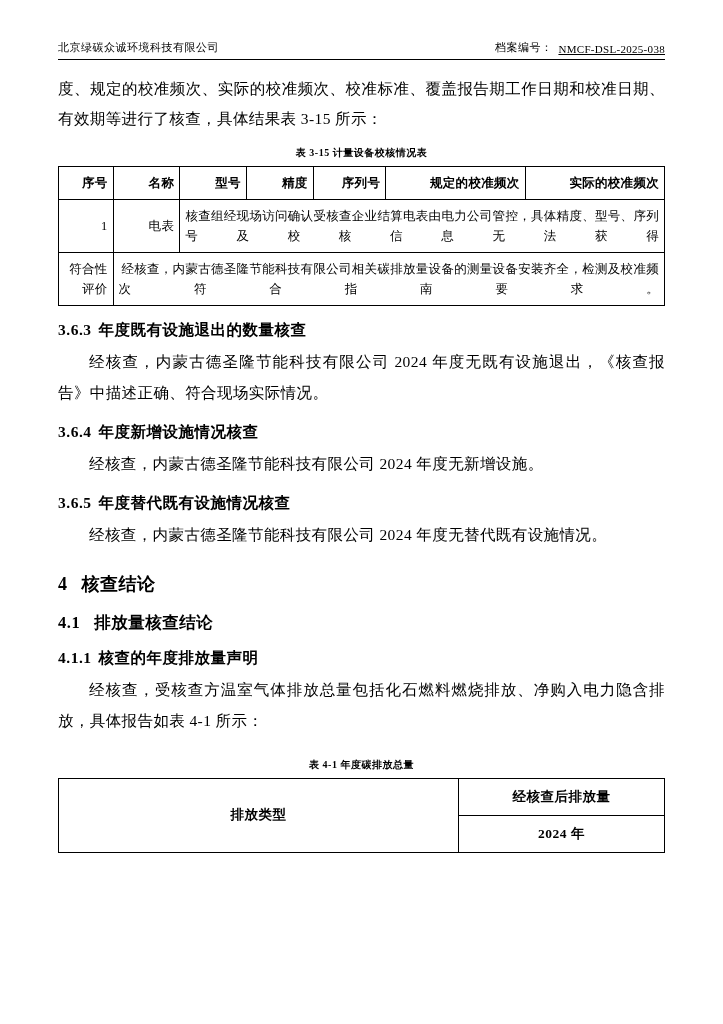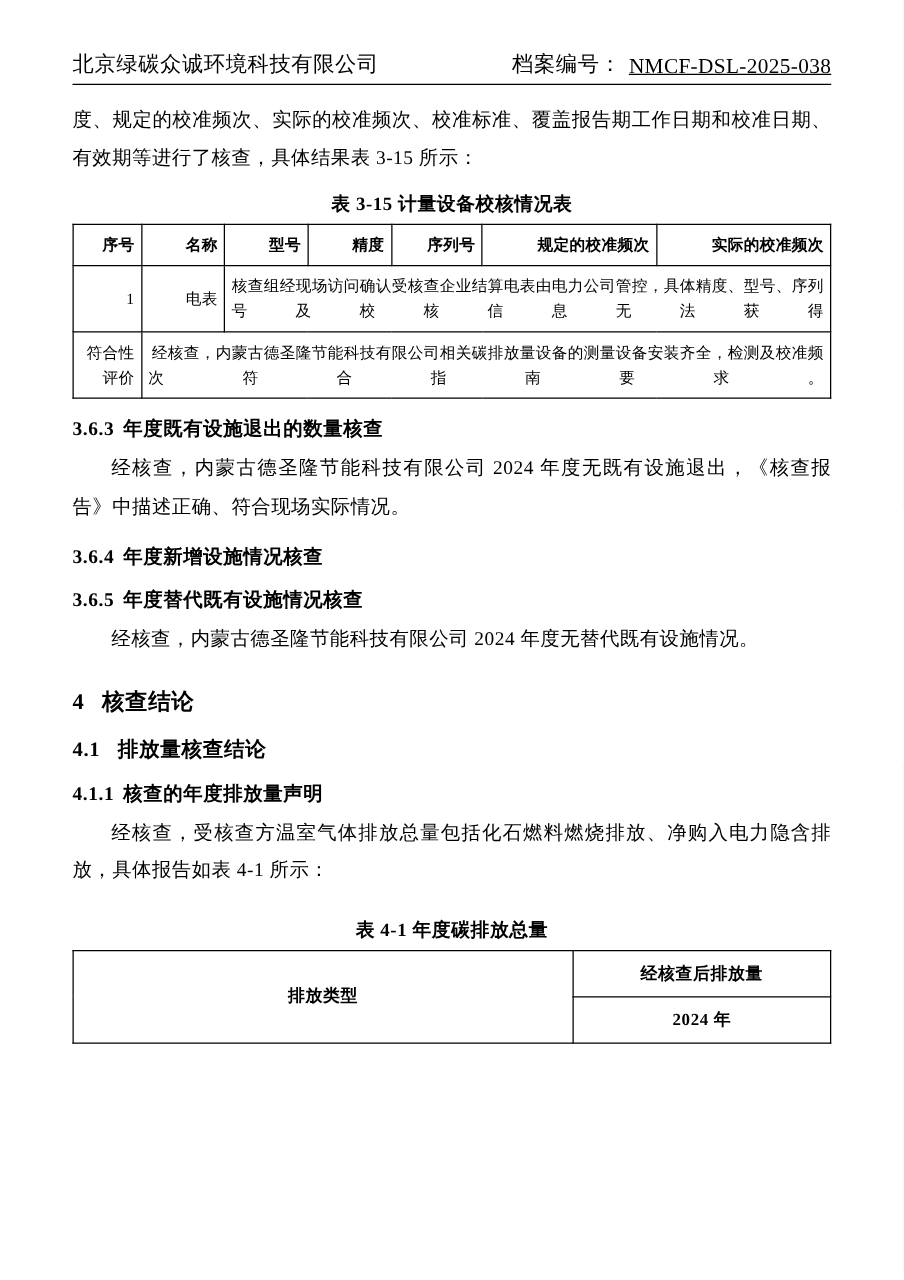--- a/index.html
+++ b/index.html
@@ -18,21 +18,21 @@
     font-family: "Liberation Serif", "DejaVu Serif", serif;
     color: #000;
     overflow: hidden;
   }
 
   
   .doc-header {
     display: flex;
     justify-content: space-between;
     align-items: flex-end;
-    font-size: 17px;
+    font-size: 11px;
     padding-bottom: 4px;
     border-bottom: 1px solid #000;
     letter-spacing: 0.5px;
   }
   .doc-header .left {
     white-space: nowrap;
   }
   .doc-header .right {
     white-space: nowrap;
     display: flex;
@@ -51,21 +51,21 @@
     line-height: 1.95;
     text-align: justify;
     margin: 0;
     letter-spacing: 0.4px;
   }
   .para.indent { text-indent: 2em; }
   .block-first { margin-top: 14px; }
 
   .table-caption {
     text-align: center;
-    font-size: 15px;
+    font-size: 10px;
     font-weight: bold;
     margin: 12px 0 6px 0;
     letter-spacing: 0.5px;
   }
 
   
   table.doc-table {
     width: 100%;
     border-collapse: collapse;
     font-size: 12.5px;
@@ -188,20 +188,21 @@
     </table>
 
   <div class="h3">
     <span class="num">3.6.3</span><span>年度既有设施退出的数量核查</span>
   </div>
   <p class="para indent">经核查，内蒙古德圣隆节能科技有限公司 2024 年度无既有设施退出，《核查报告》中描述正确、符合现场实际情况。</p>
 
   <div class="h3">
     <span class="num">3.6.4</span><span>年度新增设施情况核查</span>
   </div>
+  <p class="para indent">经核查，内蒙古德圣隆节能科技有限公司 2024 年度无新增设施。</p>
 
   <div class="h3">
     <span class="num">3.6.5</span><span>年度替代既有设施情况核查</span>
   </div>
   <p class="para indent">经核查，内蒙古德圣隆节能科技有限公司 2024 年度无替代既有设施情况。</p>
 
   <div class="h2">
     <span class="num">4</span><span>核查结论</span>
   </div>
 

